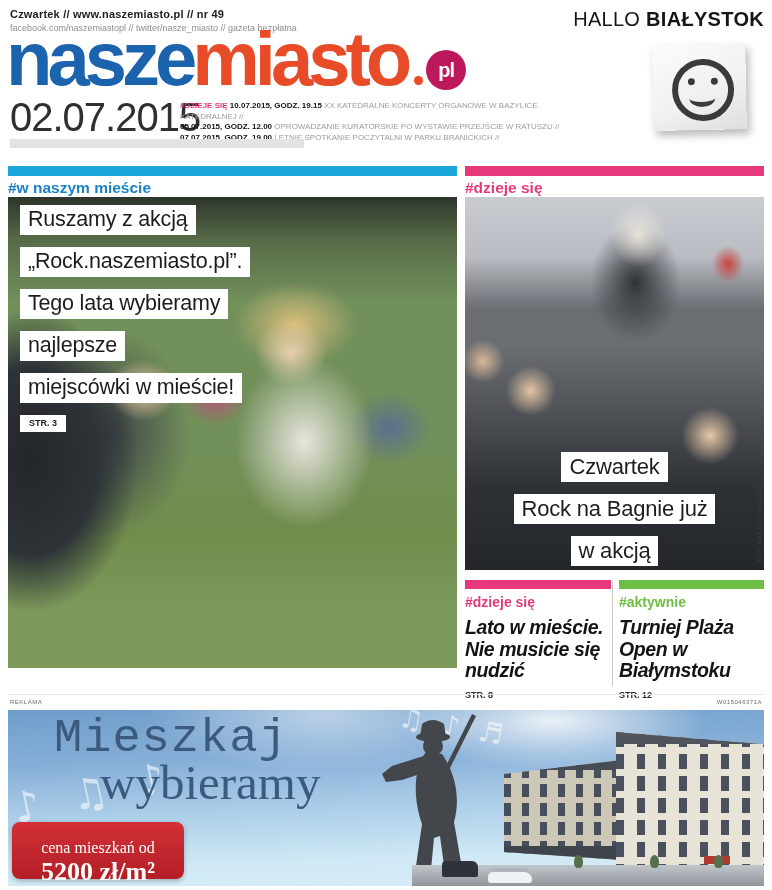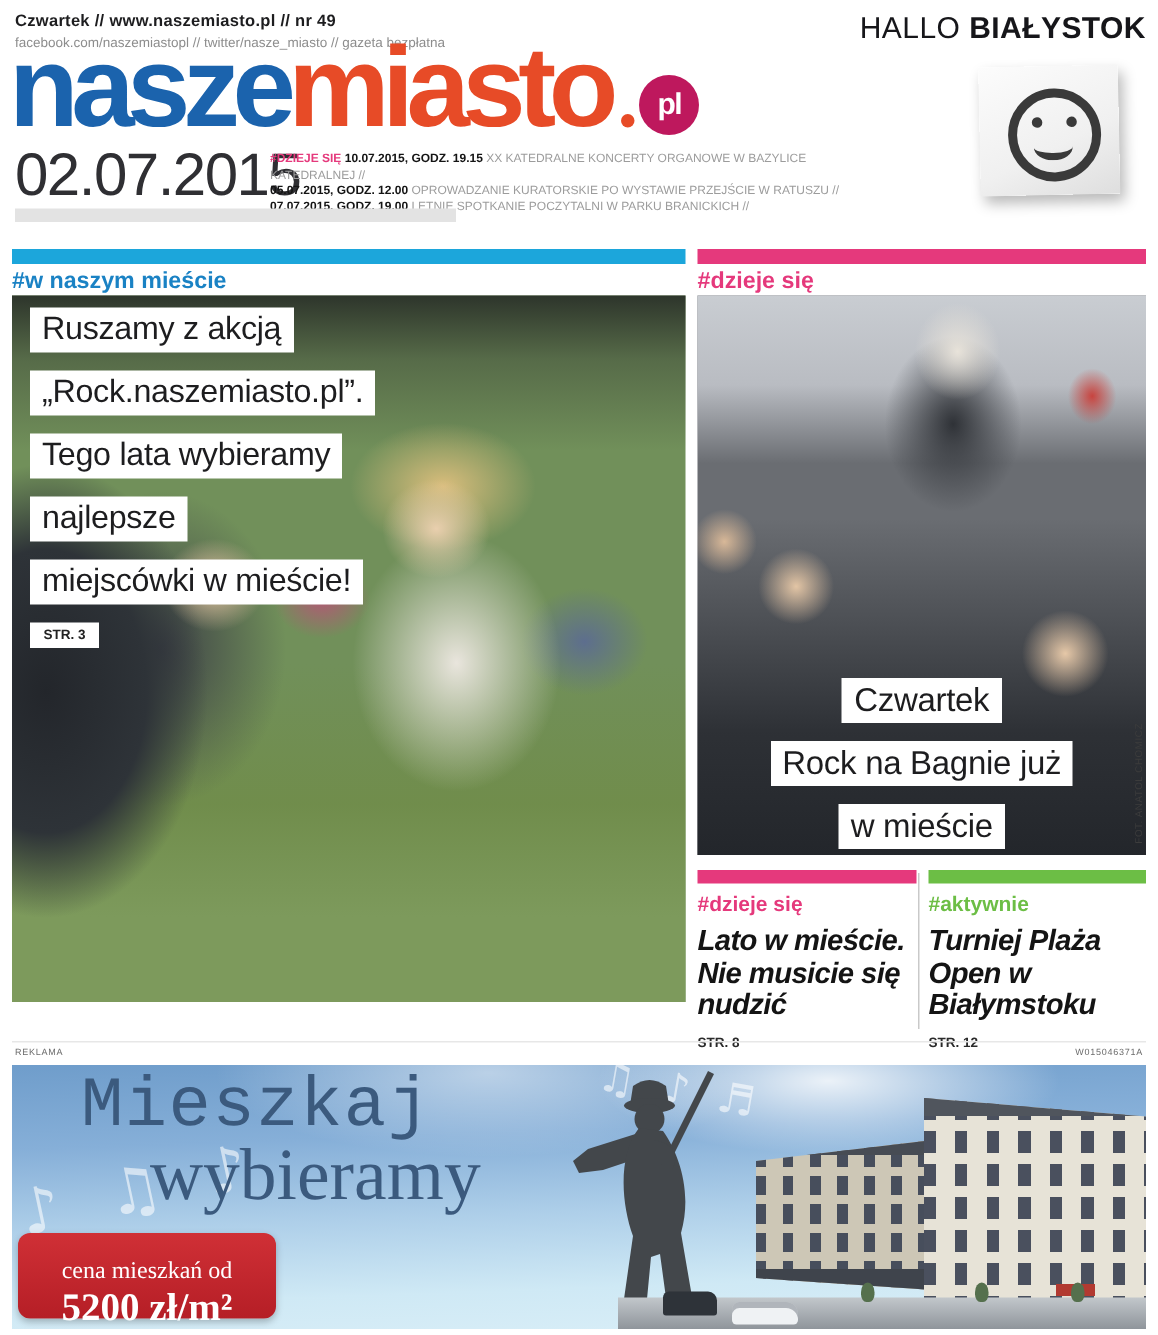--- a/index.html
+++ b/index.html
@@ -197,21 +197,21 @@
       <span class="pageref">STR. 3</span>
     </div>
   </div>
 
   <div class="section-bar bar-right"></div>
   <div class="label-right">#dzieje się</div>
   <div class="photo photo-right">
     <div class="headline-block">
       <span class="hl">Czwartek</span>
       <span class="hl">Rock na Bagnie już</span>
-      <span class="hl">w mieście</span>
+      <span class="hl">w akcją</span>
       <span class="pageref">STR. 6</span>
     </div>
     <div class="photo-credit">FOT. ANATOL CHOMICZ</div>
   </div>
 
   <div class="teaser teaser-1">
     <div class="t-bar bar-magenta"></div>
     <div class="t-label t-magenta">#dzieje się</div>
     <h3 class="t-headline">Lato w mieście. Nie musicie się nudzić</h3>
     <div class="t-ref">STR. 8</div>

